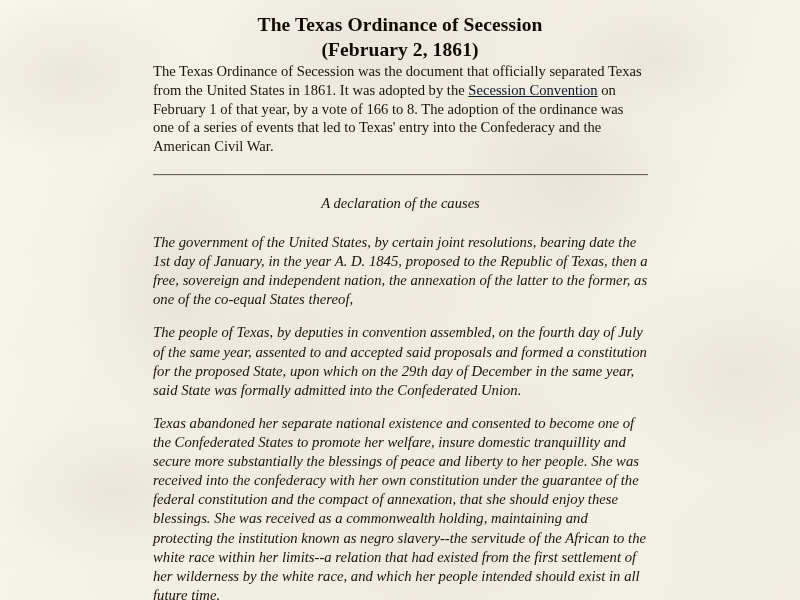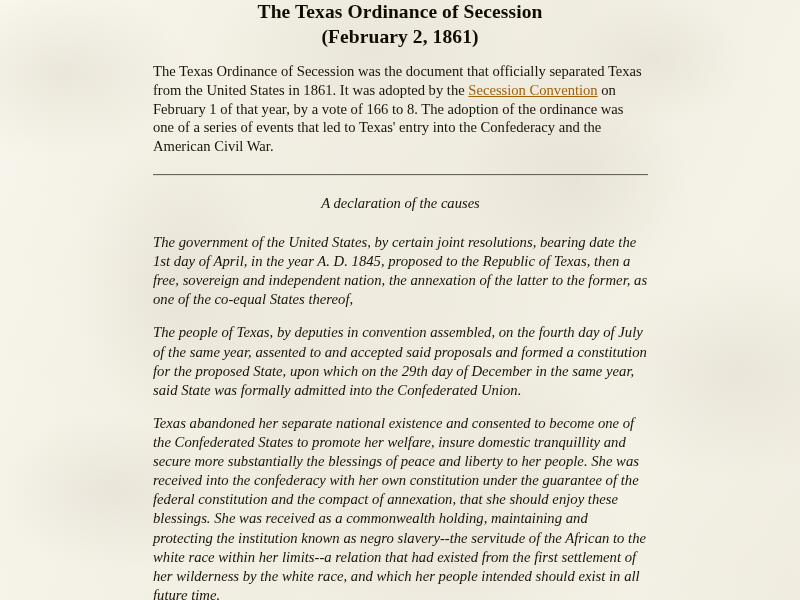--- a/index.html
+++ b/index.html
@@ -34,21 +34,21 @@
 
   .page {
     position: relative;
     width: 800px;
     height: 600px;
     box-sizing: border-box;
   }
 
   .doc-title {
     margin: 0;
-    padding-top: 0;
+    padding-top: 13px;
     text-align: center;
     font-size: 19.5px;
     font-weight: bold;
     line-height: 1.27;
     letter-spacing: 0.1px;
     color: #120c05;
   }
   .doc-title .title-line {
     display: block;
   }
@@ -65,21 +65,21 @@
     font-size: 14.6px;
     line-height: 1.29;
     color: #1b1308;
     text-align: left;
   }
   p.intro:last-of-type {
     margin-bottom: 0;
   }
 
   a.inline-link {
-    color: #a16207;
+    color: #0f172a;
     text-decoration: underline;
     font-family: Liberation Serif, serif;
   }
 
   hr.divider {
     border: 0;
     border-top: 1px solid #6b665c;
     border-bottom: 1px solid #ddd8c8;
     height: 0;
     margin: 18px 0 0 0;
@@ -129,19 +129,19 @@
     <p class="intro"><span>The Texas Ordinance of Secession was the document that officially separated Texas from the United States in 1861. It was adopted by the </span><a class="inline-link" href="#">Secession Convention</a><span> on February 1 of that year, by a vote of 166 to 8. The adoption of the ordinance was one of a series of events that led to Texas' entry into the Confederacy and the American Civil War.</span></p>
 
 
     <hr class="divider">
 
     <div class="declaration">
       <span class="decl-line">A declaration of the causes</span>
     </div>
 
     <div class="ordinance">
-      <p class="ordinance-para">The government of the United States, by certain joint resolutions, bearing date the 1st day of April, in the year A. D. 1845, proposed to the Republic of Texas, then a free, sovereign and independent nation, the annexation of the latter to the former, as one of the co-equal States thereof,</p>
+      <p class="ordinance-para">The government of the United States, by certain joint resolutions, bearing date the 1st day of January, in the year A. D. 1845, proposed to the Republic of Texas, then a free, sovereign and independent nation, the annexation of the latter to the former, as one of the co-equal States thereof,</p>
       <p class="ordinance-para">The people of Texas, by deputies in convention assembled, on the fourth day of July of the same year, assented to and accepted said proposals and formed a constitution for the proposed State, upon which on the 29th day of December in the same year, said State was formally admitted into the Confederated Union.</p>
       <p class="ordinance-para">Texas abandoned her separate national existence and consented to become one of the Confederated States to promote her welfare, insure domestic tranquillity and secure more substantially the blessings of peace and liberty to her people. She was received into the confederacy with her own constitution under the guarantee of the federal constitution and the compact of annexation, that she should enjoy these blessings. She was received as a commonwealth holding, maintaining and protecting the institution known as negro slavery--the servitude of the African to the white race within her limits--a relation that had existed from the first settlement of her wilderness by the white race, and which her people intended should exist in all future time.</p>
     </div>
 
   </div>
 </div>
 
 </body></html>

